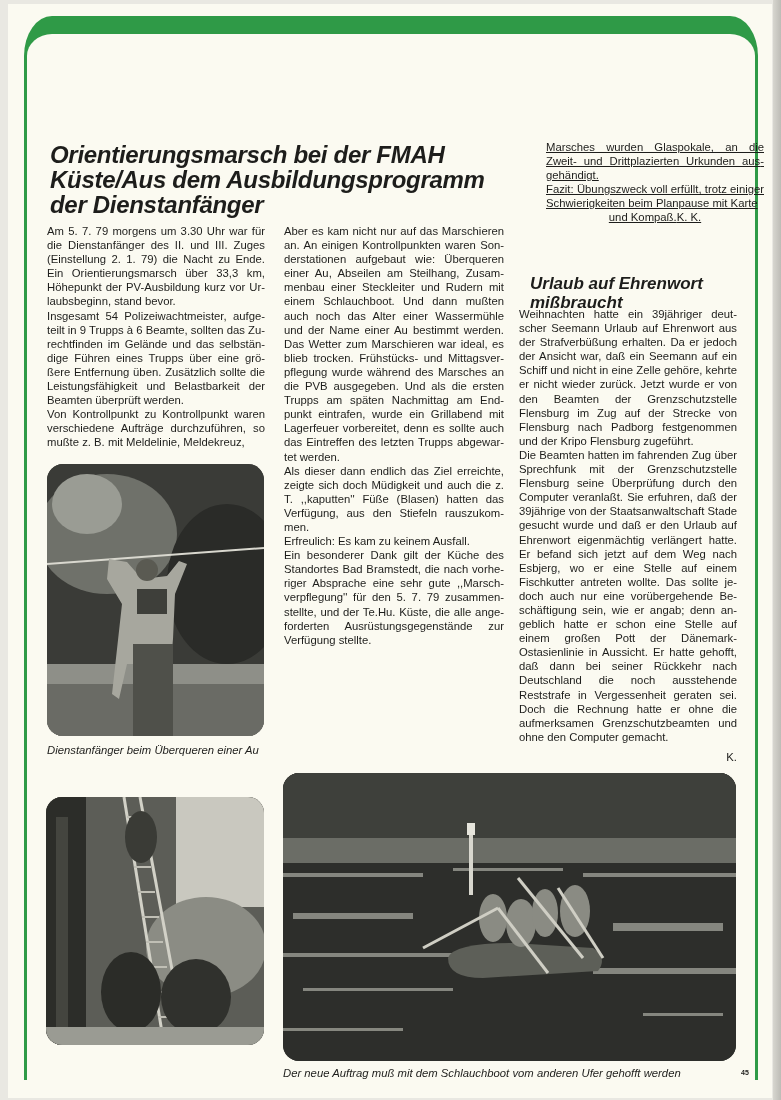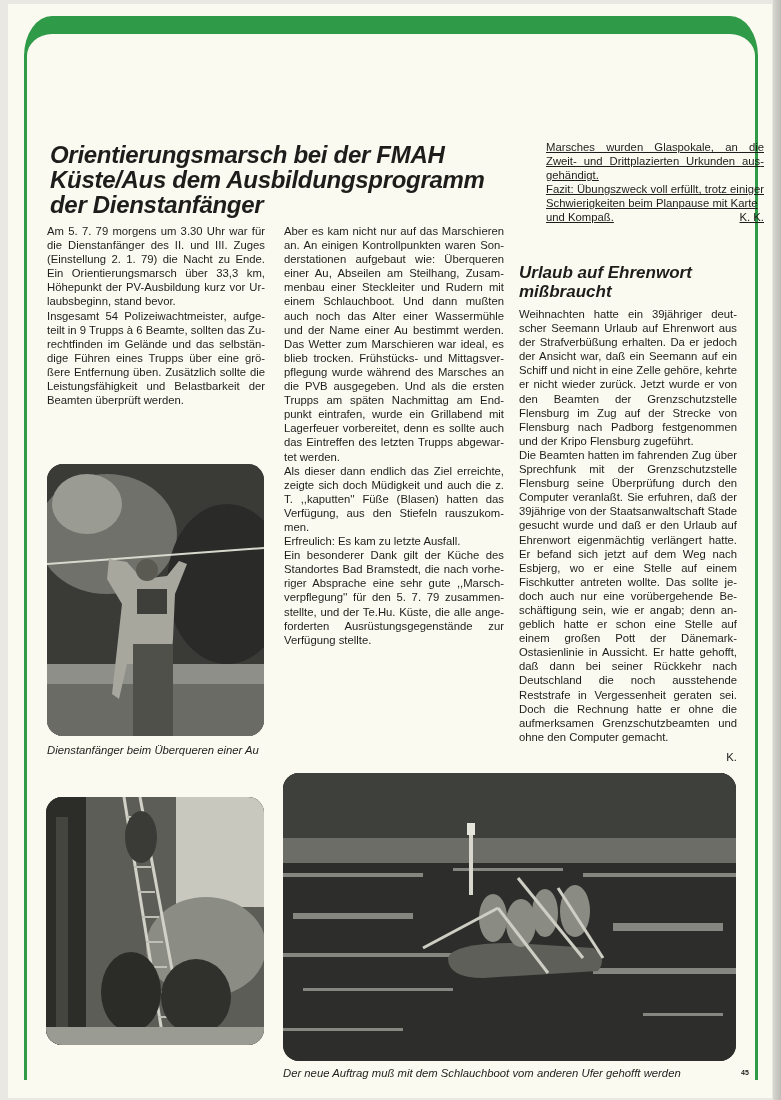--- a/index.html
+++ b/index.html
@@ -34,25 +34,25 @@
     color: #1d1d1b; margin: 4px;
   }
   .col {
     position: absolute; font-size: 11.3px; line-height: 14.1px;
     text-align: justify; hyphens: manual;
   }
   .col p { margin: 0; }
   .col1 { left: 47px; top: 224px; width: 218px; }
   .col2 { left: 284px; top: 224px; width: 220px; }
   .col3 { left: 546px; top: 140px; width: 218px; text-decoration: underline; }
-  .sign { display: flex; justify-content: space-between; }
+  .sign { display: flex; justify-content: center; }
   .subhead {
     position: absolute; left: 519px; top: 263px; width: 220px;
     font-weight: bold; font-style: italic; font-size: 17px; line-height: 19px;
-    margin: 0;
+    margin: 11px;
   }
   .col3b { left: 519px; top: 307px; width: 218px; }
   .sign-right { text-align: right; margin-top: 6px; }
   .photo {
     position: absolute; overflow: hidden; border-radius: 16px;
     background: #3b3b38;
   }
   .photo1 { left: 47px; top: 464px; width: 217px; height: 272px; }
   .photo2 { left: 46px; top: 797px; width: 218px; height: 248px; }
   .photo3 { left: 283px; top: 773px; width: 453px; height: 288px; }
@@ -71,26 +71,27 @@
 
 <div class="page"></div>
 <div class="page-right-edge"></div>
 <div class="green-frame"></div>
 
 <h1 class="headline">Orientierungsmarsch bei der FMAH Küste/Aus dem Ausbildungsprogramm der Dienstanfänger</h1>
 
 <div class="col col1">
   <p>Am 5. 7. 79 morgens um 3.30 Uhr war für die Dienstanfänger des II. und III. Zuges (Einstellung 2. 1. 79) die Nacht zu Ende. Ein Orientierungsmarsch über 33,3 km, Höhepunkt der PV-Ausbildung kurz vor Ur­laubsbeginn, stand bevor.</p>
   <p>Insgesamt 54 Polizeiwachtmeister, aufge­teilt in 9 Trupps à 6 Beamte, sollten das Zu­rechtfinden im Gelände und das selbstän­dige Führen eines Trupps über eine grö­ßere Entfernung üben. Zusätzlich sollte die Leistungsfähigkeit und Belastbarkeit der Beamten überprüft werden.</p>
+  <p>Von Kontrollpunkt zu Kontrollpunkt waren verschiedene Aufträge durchzuführen, so mußte z. B. mit Meldelinie, Meldekreuz,</p>
 </div>
 
 <div class="col col2">
   <p>Aber es kam nicht nur auf das Marschieren an. An einigen Kontrollpunkten waren Son­derstationen aufgebaut wie: Überqueren einer Au, Abseilen am Steilhang, Zusam­menbau einer Steckleiter und Rudern mit einem Schlauchboot. Und dann mußten auch noch das Alter einer Wassermühle und der Name einer Au bestimmt werden. Das Wetter zum Marschieren war ideal, es blieb trocken. Frühstücks- und Mittagsver­pflegung wurde während des Marsches an die PVB ausgegeben. Und als die ersten Trupps am späten Nachmittag am End­punkt eintrafen, wurde ein Grillabend mit Lagerfeuer vorbereitet, denn es sollte auch das Eintreffen des letzten Trupps abgewar­tet werden.</p>
   <p>Als dieser dann endlich das Ziel erreichte, zeigte sich doch Müdigkeit und auch die z. T. ,,kaputten'' Füße (Blasen) hatten das Verfügung, aus den Stiefeln rauszukom­men.</p>
-  <p>Erfreulich: Es kam zu letzte Ausfall.</p>
+  <p>Erfreulich: Es kam zu keinem Ausfall.</p>
   <p>Ein besonderer Dank gilt der Küche des Standortes Bad Bramstedt, die nach vorhe­riger Absprache eine sehr gute ,,Marsch­verpflegung'' für den 5. 7. 79 zusammen­stellte, und der Te.Hu. Küste, die alle ange­forderten Ausrüstungsgegenstände zur Verfügung stellte.</p>
 </div>
 
 <div class="col col3">
   <p>Marsches wurden Glaspokale, an die Zweit- und Drittplazierten Urkunden aus­gehändigt.</p>
   <p>Fazit: Übungszweck voll erfüllt, trotz einiger Schwierigkeiten beim Planpause mit Karte</p>
   <div class="sign">
     <span>und Kompaß.</span>
     <span>K. K.</span>
   </div>

